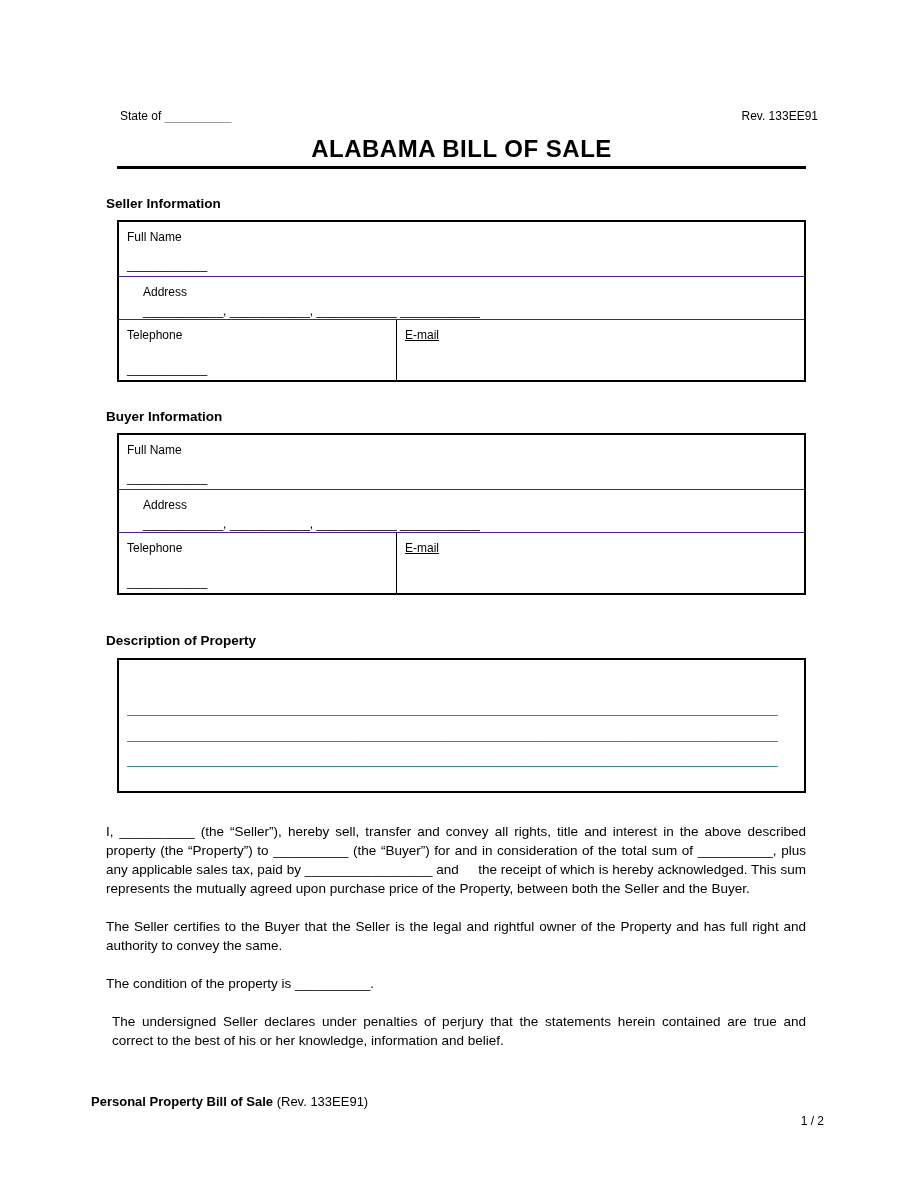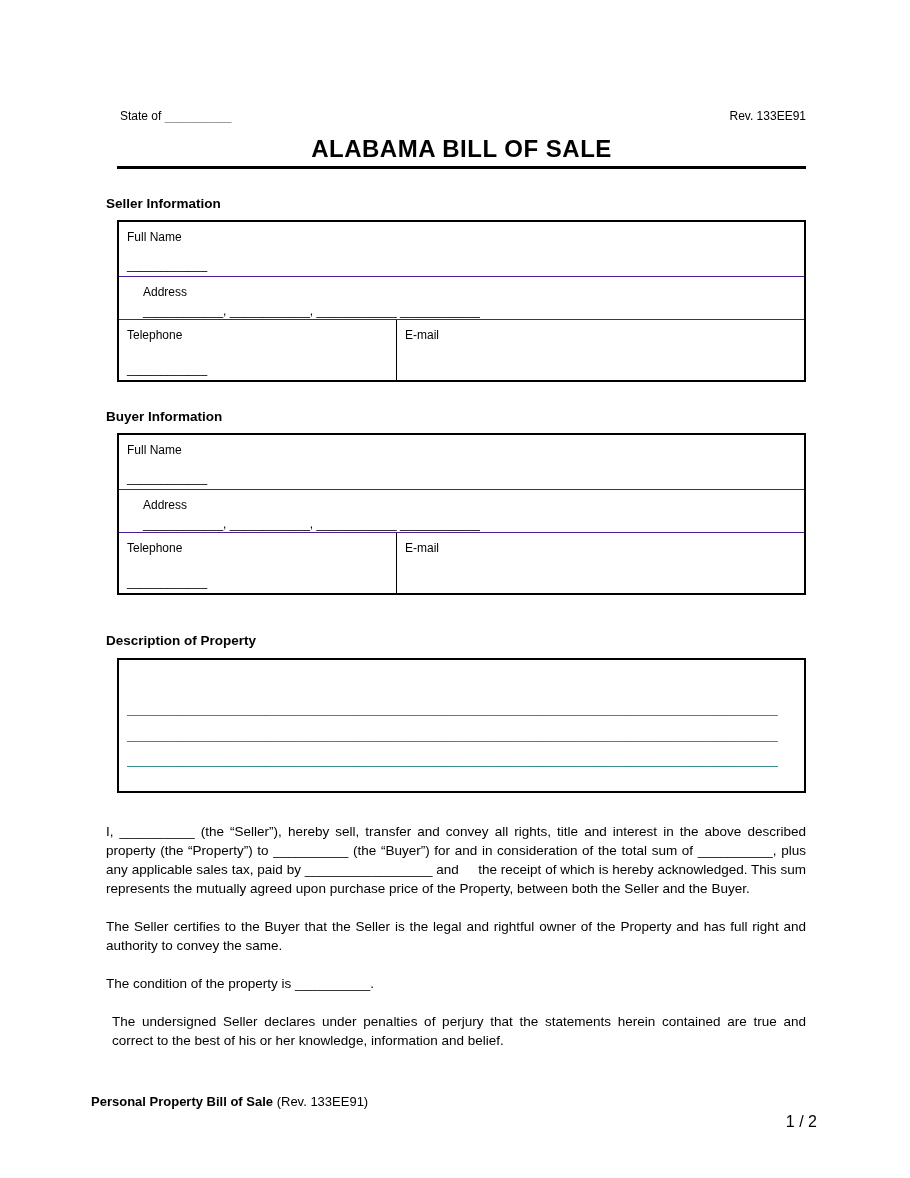--- a/index.html
+++ b/index.html
@@ -6,21 +6,21 @@
   .page{
     position:relative;
     width:910px;height:1178px;
     background:#ffffff;
     font-family:"Liberation Sans","DejaVu Sans",sans-serif;
     color:#000;
     overflow:hidden;
   }
   
   .topline{
-    position:absolute;left:106px;right:104px;top:109px;
+    position:absolute;left:106px;right:92px;top:109px;
     display:flex;justify-content:space-between;align-items:flex-start;
     font-size:12px;line-height:15px;
   }
   .stateof{margin-left:14px;}
   .gray-blank{color:#8a8a8a;letter-spacing:0;}
   
   .doc-title{
     position:absolute;left:117px;right:104px;top:135px;
     text-align:center;font-size:24px;font-weight:bold;letter-spacing:.5px;
     line-height:28px;
@@ -48,21 +48,21 @@
     padding:8px 8px 5px 8px;
   }
   .cell .lbl{line-height:14px;}
   .cell .blank{line-height:12px;letter-spacing:0;}
   .row-name{height:55px;}
   .row-addr{height:43px;}
   .row-tel{height:60px;display:flex;}
   .row-addr .cell{justify-content:flex-start;padding-bottom:3px;padding-left:24px;}
   .row-addr .blank-line{margin-top:6px;line-height:12px;}
   .tel-cell{width:278px;border-right:1px solid #000;box-sizing:border-box;}
-  .email-cell{flex:1;}
+  .email-cell{flex:1;text-decoration:underline;}
   
   .desc-box{
     position:absolute;left:117px;width:689px;height:135px;
     border:2px solid #000;box-sizing:border-box;
   }
   .desc-lines{
     margin:36px 0 0 8px;width:664px;
     color:#0f766e;font-size:13px;line-height:25.5px;
     white-space:nowrap;overflow:hidden;
   }
@@ -73,22 +73,22 @@
   }
   .bodytext p{margin:0 0 19px 0;}
   .bodytext p.bold{font-weight:normal;margin-left:6px;}
   
   .footer-doc{
     position:absolute;left:91px;top:1094px;
     font-size:13px;line-height:16px;
   }
   .footer-doc .docname{font-weight:bold;}
   .pagenum{
-    position:absolute;right:93px;top:1112px;
-    font-size:16px;line-height:19px;
+    position:absolute;right:86px;top:1112px;
+    font-size:12px;line-height:19px;
   }
 </style>
 </head>
 <body>
 
 <div class="page">
 
   <div class="topline">
     <div class="stateof">
       <span>State of</span>

